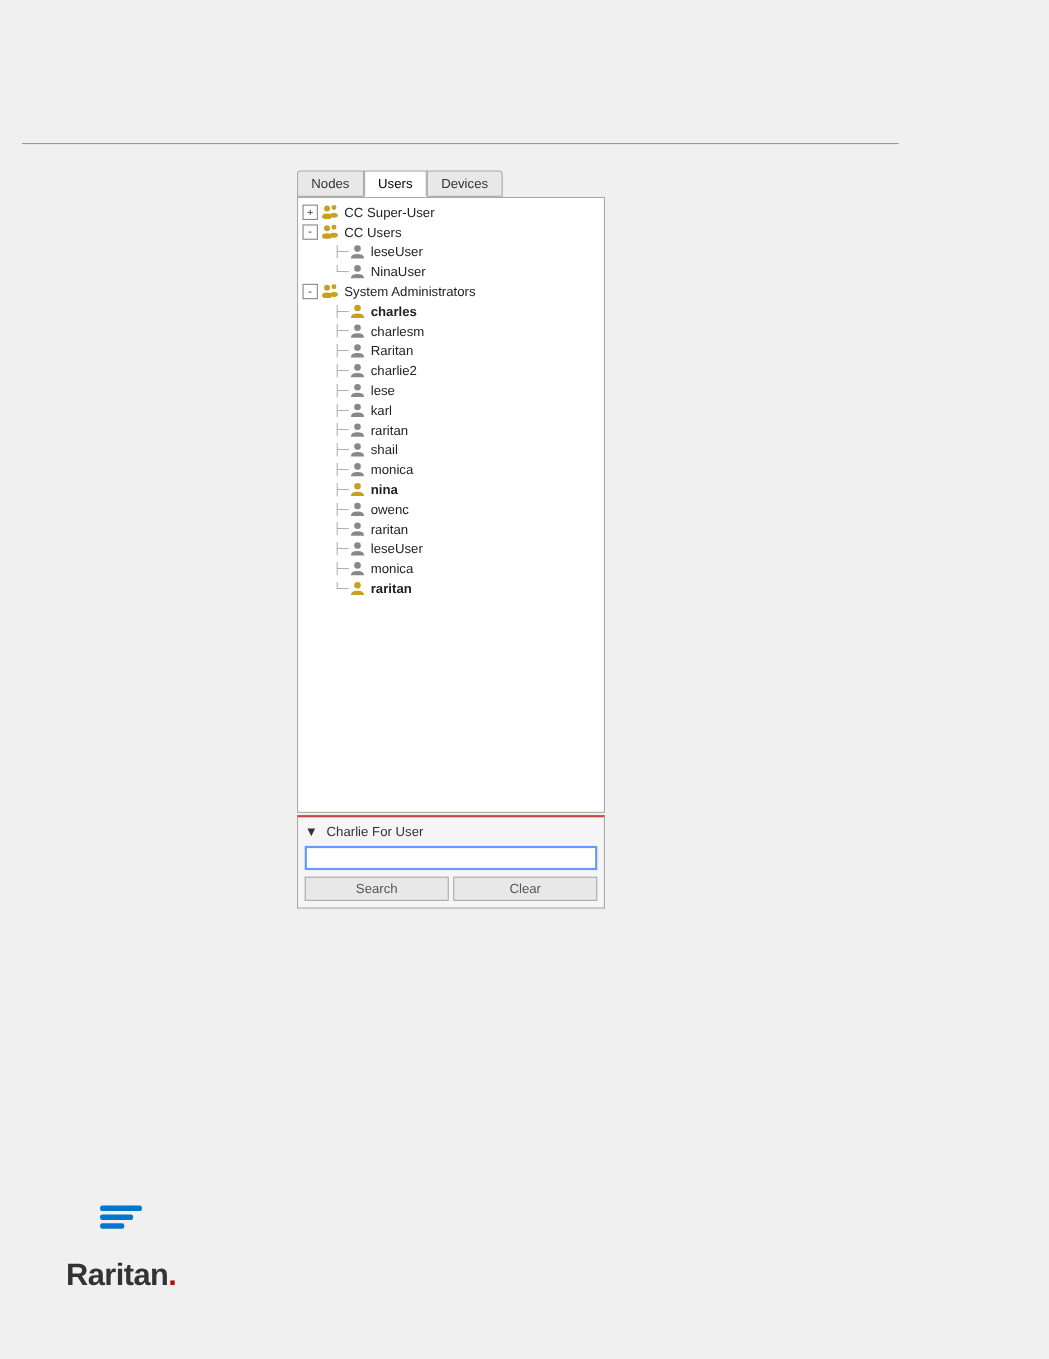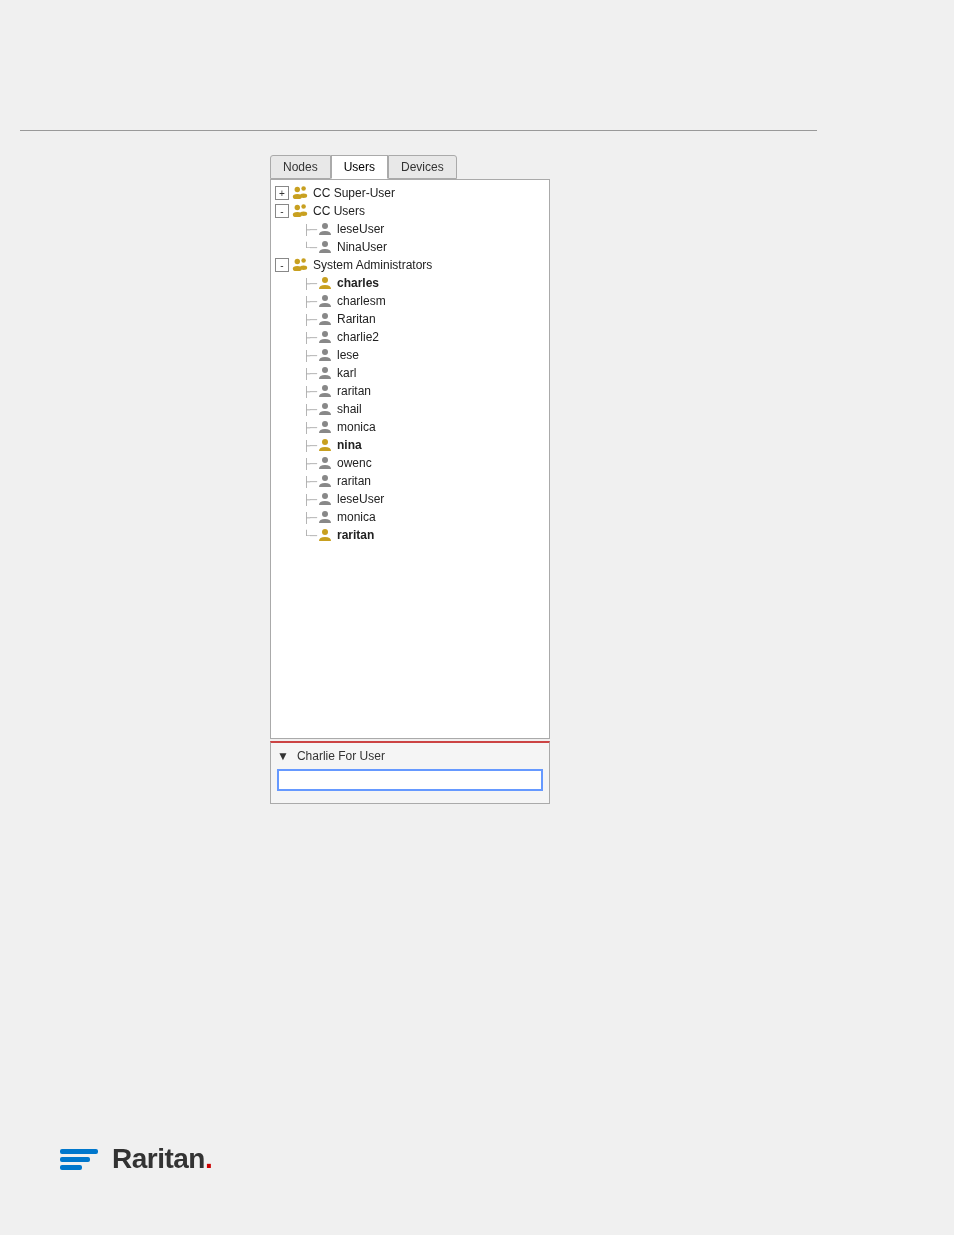--- a/index.html
+++ b/index.html
@@ -175,21 +175,22 @@
       color: #555;
     }
 
     
     .raritan-logo {
       position: absolute;
       bottom: 60px;
       left: 60px;
       display: flex;
       align-items: center;
-      gap: 14px;
+      gap: 26px;
+      flex-direction: column;
     }
 
     .raritan-symbol {
       display: flex;
       flex-direction: column;
       gap: 3px;
     }
 
     .raritan-line {
       height: 5px;
@@ -457,20 +458,24 @@
 
     </div>
 
     <div class="search-section">
       <div class="search-header">
         <span>▼</span>
         <span></span>
         <span>Charlie For User</span>
       </div>
       <input type="text" class="search-input" placeholder="" style="">
+      <div class="search-buttons">
+        <button class="search-btn">Search</button>
+        <button class="search-btn">Clear</button>
+      </div>
     </div>
 
   </div>
 
   <div class="raritan-logo">
     <div class="raritan-symbol">
       <div class="raritan-line" style="width: 38px;"></div>
       <div class="raritan-line" style="width: 30px;"></div>
       <div class="raritan-line" style="width: 22px;"></div>
     </div>

